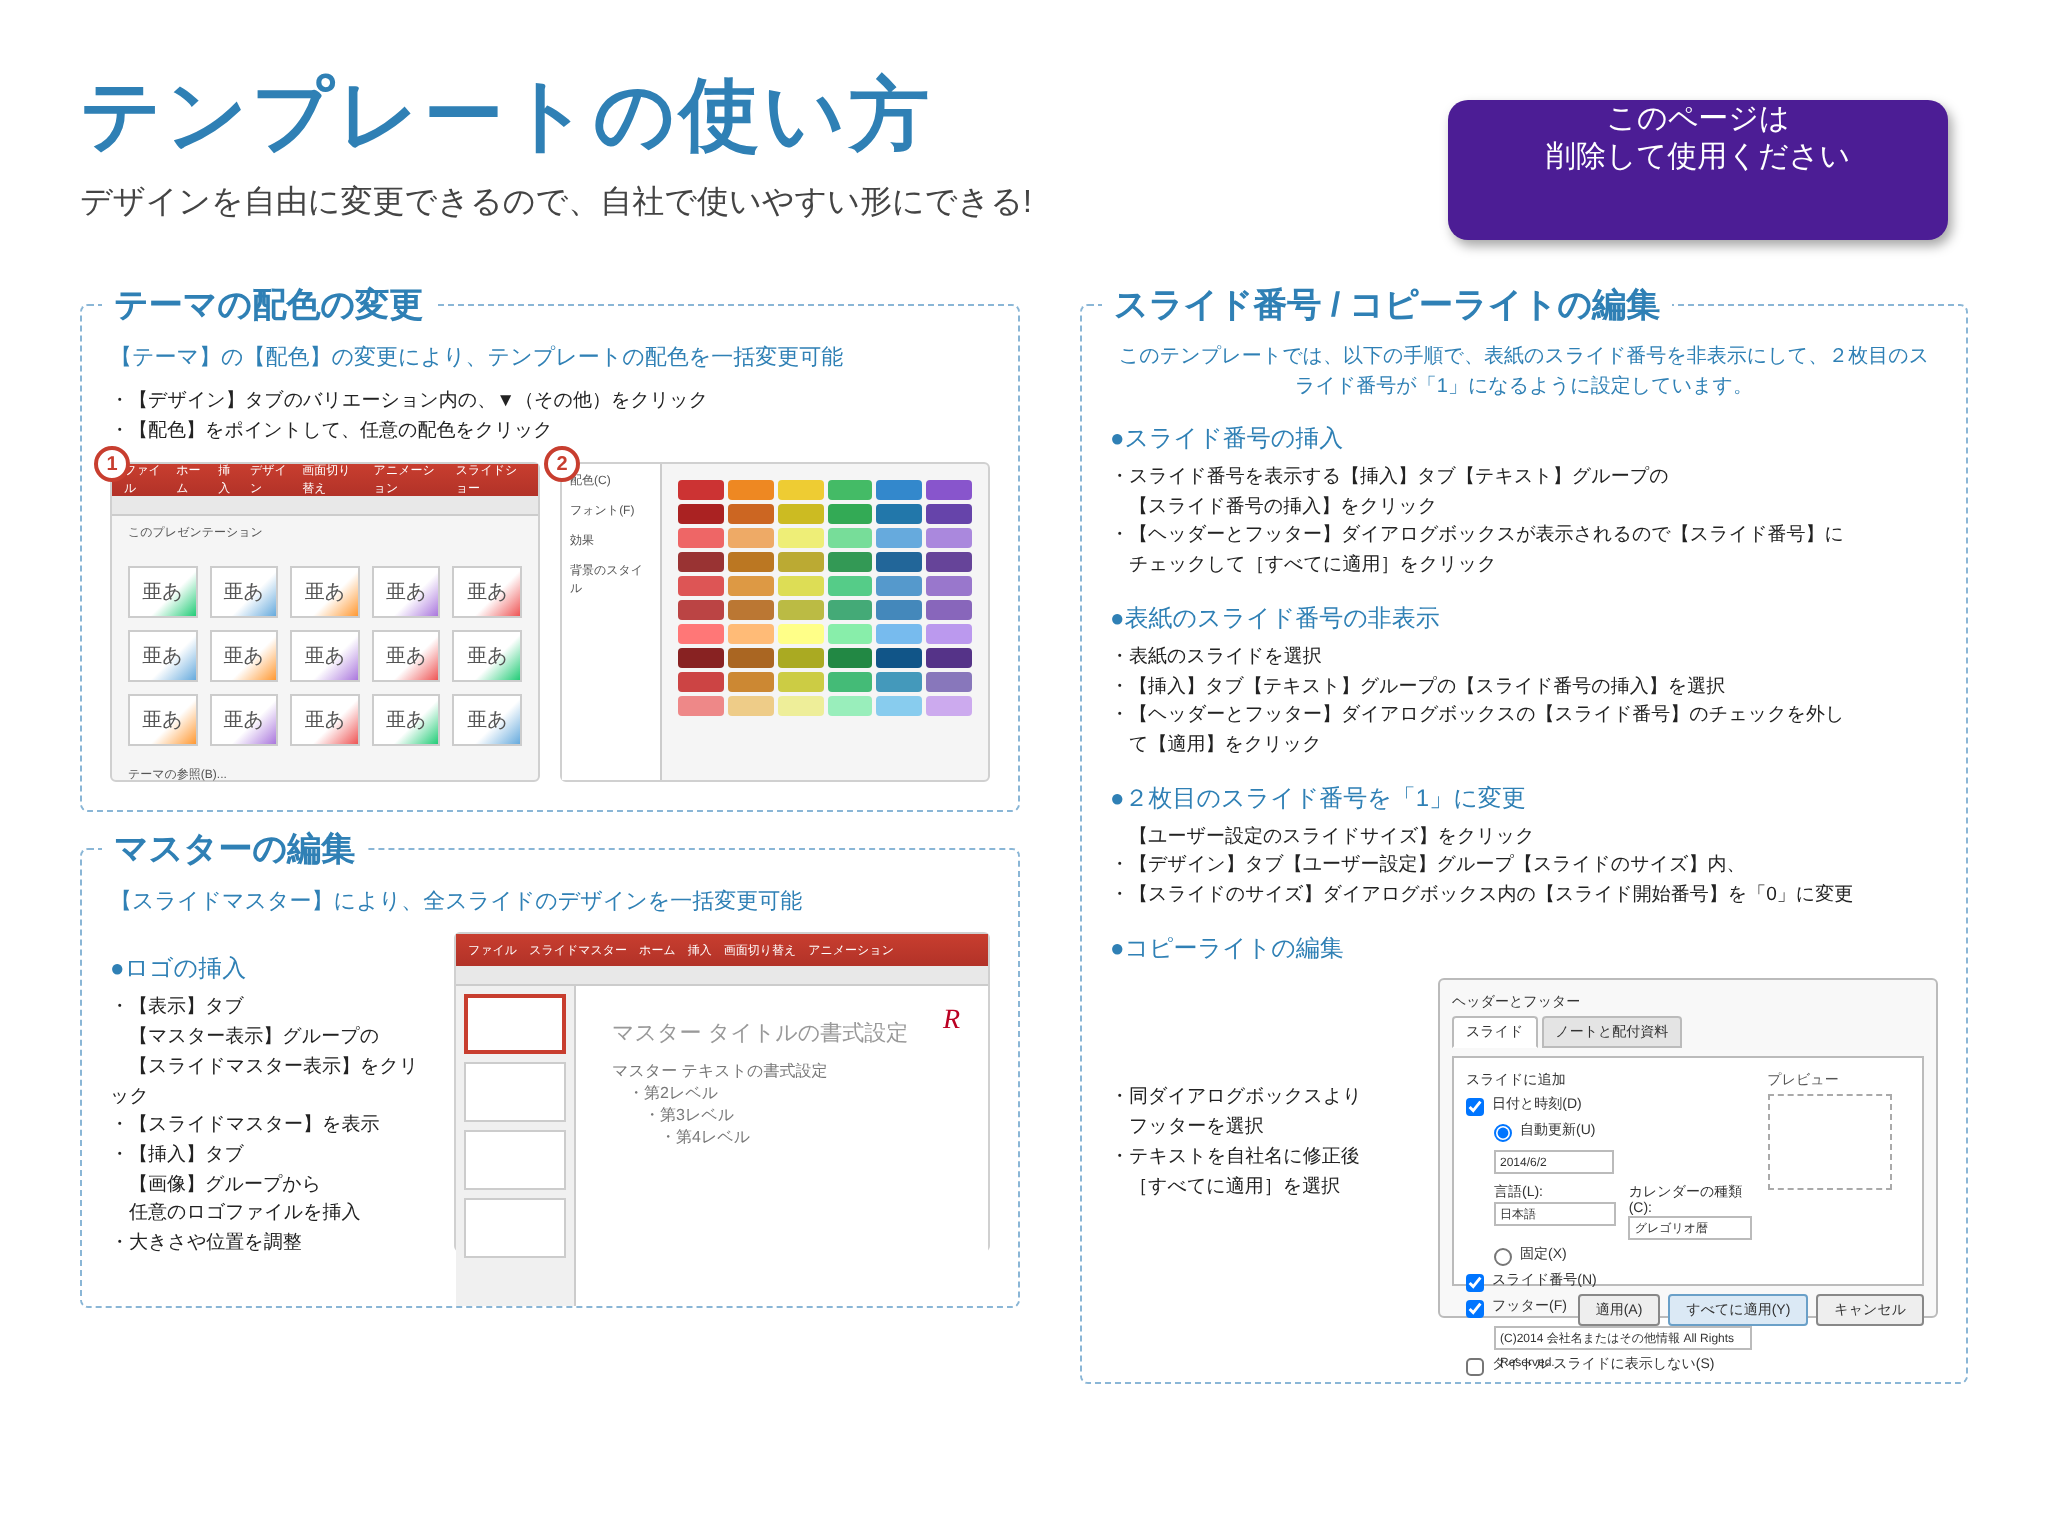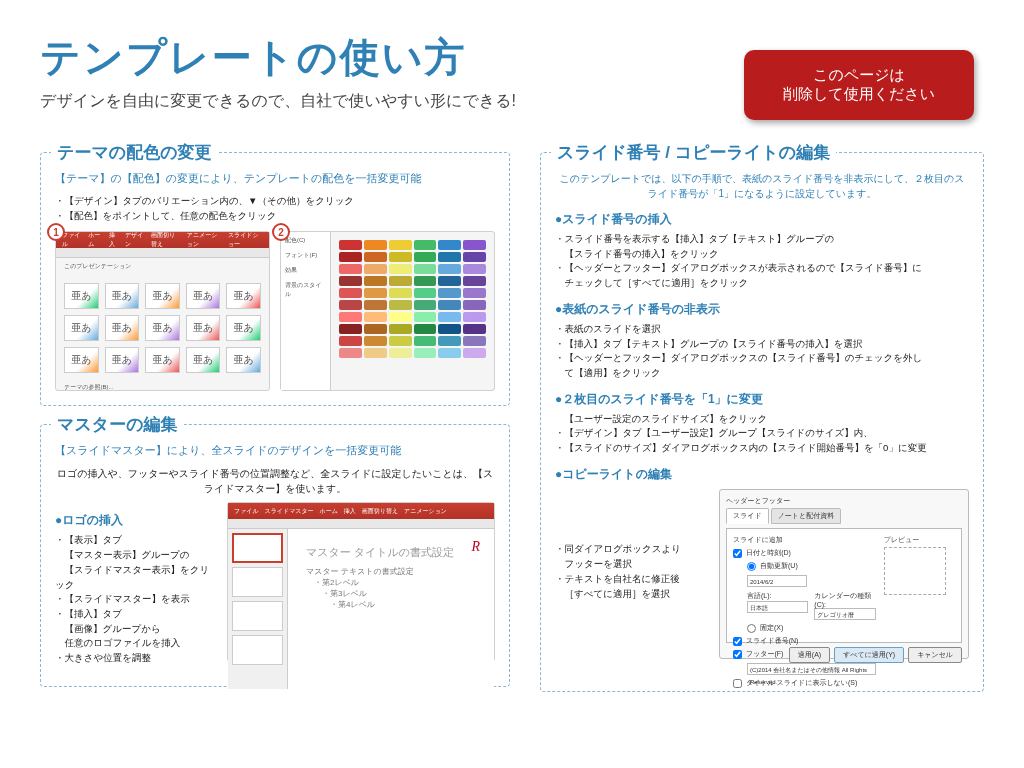--- a/index.html
+++ b/index.html
@@ -4,42 +4,42 @@
 <style>
   * { box-sizing: border-box; margin: 0; padding: 0; }
   html, body { width: 1024px; height: 768px; font-family: "Yu Gothic", "Meiryo", sans-serif; background: #fff; color: #222; }
   .page { position: relative; width: 1024px; height: 768px; padding: 30px 40px 20px 40px; }
 
   .title { font-size: 40px; font-weight: 800; color: #2f80b5; letter-spacing: 2px; }
   .subtitle { font-size: 16px; color: #444; margin-top: 6px; }
 
   .note-box {
     position: absolute; top: 50px; right: 50px;
-    width: 230px; height: 70px; border-radius: 10px;
-    background: #b91c1c; color: #fff; font-size: 15px;
-    display: flex; flex-direction: column; align-items: center; justify-content: center;
+    width: 250px; height: 70px; border-radius: 10px;
+    background: #4c1d95; color: #fff; font-size: 15px;
+    display: flex; flex-direction: column; align-items: center; 
     box-shadow: 2px 3px 6px rgba(0,0,0,.35);
   }
 
   .columns { display: flex; gap: 30px; margin-top: 40px; }
   .col { flex: 1; }
   .left { flex: 0 0 470px; }
   .right { flex: 1; }
 
   .section-box {
     border: 1.5px dashed #8ab6d6; border-radius: 4px;
     padding: 12px 14px 14px 14px; position: relative; margin-bottom: 18px;
   }
   .section-title {
     position: absolute; top: -12px; left: 10px; background: #fff; padding: 0 6px;
     font-size: 17px; font-weight: 700; color: #2f80b5;
   }
   .section-sub { font-size: 11px; color: #2f80b5; margin: 6px 0 8px 0; }
   .body-text { font-size: 10px; line-height: 1.5; color: #222; margin: 4px 0; text-align: center; }
-  .sub-head { font-size: 12px; font-weight: 700; color: #2f80b5; margin: 10px 0 4px 0; }
+  .sub-head { font-size: 12px; font-weight: 400; color: #2f80b5; margin: 10px 0 4px 0; }
 
   ul.bullets { list-style: none; padding: 0; margin: 2px 0 6px 0; }
   ul.bullets li { font-size: 9.5px; line-height: 1.55; color: #222; }
 
   
   .mock { background: #f5f5f5; border: 1px solid #d0d0d0; border-radius: 3px; position: relative; }
   .ribbon { height: 16px; background: linear-gradient(#c83e2f,#b23228); display:flex; align-items:center; gap:6px; padding:0 6px;}
   .ribbon span { font-size:6px; color:#fff; }
   .design-strip { height: 10px; background: #e8e8e8; border-bottom:1px solid #ccc;}
   .design-grid { display: grid; grid-template-columns: repeat(5, 1fr); gap: 6px; padding: 8px; }
@@ -226,21 +226,20 @@
                   <div class="sw" style="background:#cae"></div>
               </div>
             </div>
           </div>
         </div>
       </div>
 
       <div class="section-box" style="min-height:230px;">
         <div class="section-title">マスターの編集</div>
         <div class="section-sub">【スライドマスター】により、全スライドのデザインを一括変更可能</div>
-        <div class="body-text">ロゴの挿入や、フッターやスライド番号の位置調整など、全スライドに設定したいことは、【スライドマスター】を使います。</div>
 
         <div class="master-flex">
           <div class="master-left">
             <div class="sub-head">●ロゴの挿入</div>
             <ul class="bullets">
               <li>・【表示】タブ</li>
               <li>　【マスター表示】グループの</li>
               <li>　【スライドマスター表示】をクリック</li>
               <li>・【スライドマスター】を表示</li>
               <li>・【挿入】タブ</li>

